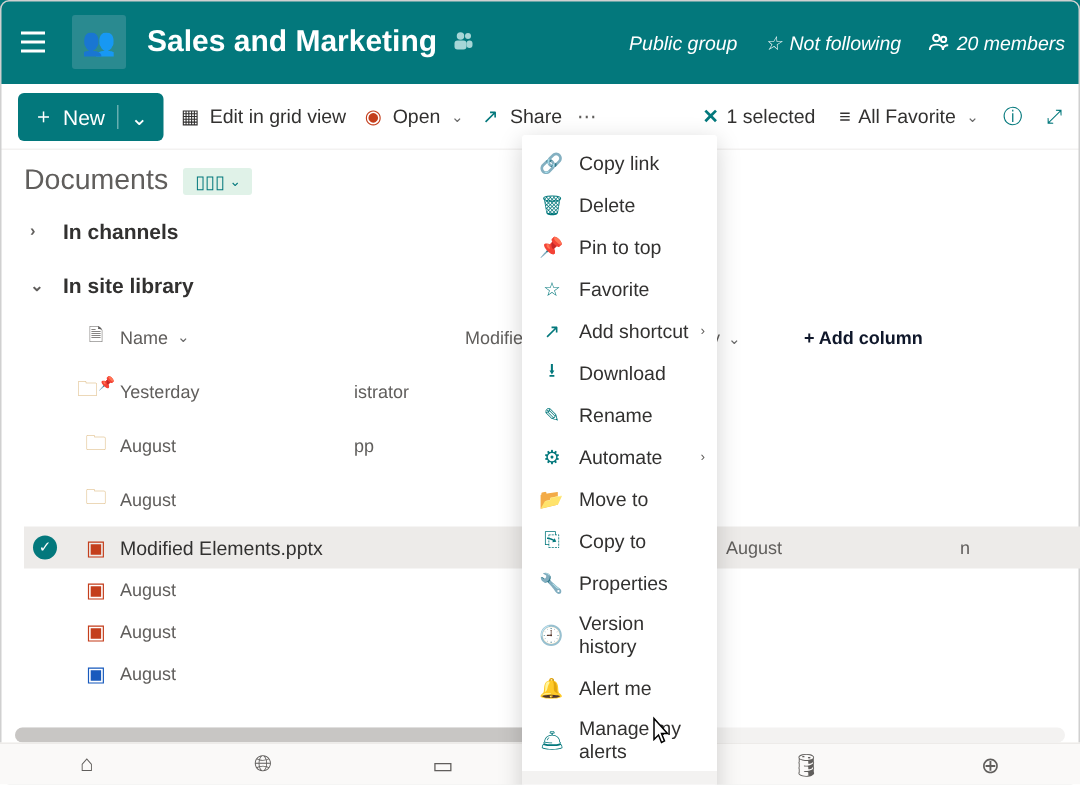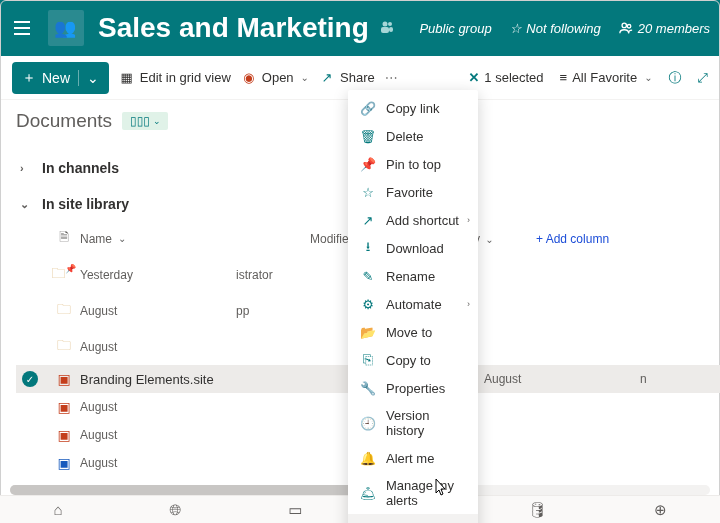--- a/index.html
+++ b/index.html
@@ -1,46 +1,46 @@
 <!DOCTYPE html>
 <html><head>
 <meta charset="utf-8">
 <style>
   * { box-sizing: border-box; margin: 0; padding: 0; font-family: "Segoe UI", -apple-system, sans-serif; }
   body { width: 720px; height: 523px; overflow: hidden; background: #fff; position: relative; }
   .header { background: #03787c; color: #fff; height: 56px; display: flex; align-items: center; padding: 0 10px 0 8px; }
   .waffle { width: 28px; height: 28px; display:flex; align-items:center; justify-content:center; cursor:pointer; }
   .waffle svg { width: 16px; height: 16px; }
   .site-logo { width: 36px; height: 36px; background: #2a8a90; margin-left: 12px; border-radius: 2px; display:flex; align-items:center; justify-content:center; font-size: 18px; }
-  .site-title { font-size: 28px; font-weight: 600; margin-left: 14px; }
+  .site-title { font-size: 20px; font-weight: 600; margin-left: 14px; }
   .teams-icon { margin-left: 10px; font-size: 14px; opacity:.8 }
   .header-right { margin-left: auto; display: flex; align-items: center; gap: 18px; font-size: 13px; }
   .hr-item { display: flex; align-items: center; gap: 5px; cursor:pointer;font-style:italic; }
   .toolbar { height: 44px; display: flex; align-items: center; padding: 0 12px; gap: 10px; border-bottom: 1px solid #f3f2f1; }
   .btn-new { background:#03787c; color:#fff; border-radius:4px; height:32px; display:flex; align-items:center; padding:0 10px; gap:6px; font-size:14px; cursor:pointer; }
   .btn-new .chev { border-left:1px solid rgba(255,255,255,.4); padding-left:8px; margin-left:2px; }
   .tb-item { display:flex; align-items:center; gap:5px; font-size:13px; color:#323130; cursor:pointer; }
   .tb-icon { width:16px; height:16px; display:inline-flex; align-items:center; justify-content:center; }
   .toolbar-right { margin-left:auto; display:flex; align-items:center; gap:16px; font-size:13px; }
   .sel-x { color:#03787c; font-weight:bold; }
   .chev-sm { font-size:10px; color:#666; margin-left:2px; }
   .content { padding: 10px 16px 0 16px; height: calc(523px - 56px - 44px - 30px); overflow-y:auto; overflow-x:hidden; position:relative; }
   .content::-webkit-scrollbar { width:10px; }
   .content::-webkit-scrollbar-thumb { background:#c8c6c4; border-radius:5px; }
-  .doc-header { display:flex; align-items:center; gap:10px; margin-bottom:18px; }
+  .doc-header { display:flex; align-items:center; gap:10px; margin-bottom:4px; }
   .doc-title { font-size:19px; color:#605e5c; }
   .tiles { background:#e0f2e8; padding:2px 8px; border-radius:2px; font-size:12px; color:#03787c; display:flex; align-items:center; gap:3px; }
   .group-row { display:flex; align-items:center; gap:10px; font-size:14px; font-weight:600; color:#323130; padding:10px 4px; cursor:pointer; }
   .expander { font-size:11px; color:#605e5c; width:12px; }
   .col-row { display:flex; align-items:center; font-size:12px; color:#605e5c; padding:6px 0 8px 0; margin-left:32px; }
   .col-icon { width:32px; text-align:center; }
   .col-name { flex: 0 0 230px; display:flex; align-items:center; gap:4px; }
   .col-mod { flex: 0 0 156px; }
   .col-by { flex: 0 0 70px; }
-  .col-add { color:#1d4ed8; font-weight:400; }
+  .col-add { color:#0f172a; font-weight:700; }
   .file-row { display:flex; align-items:center; font-size:13px; color:#323130; padding:6px 0; margin-left:32px; position:relative; }
   .file-row.selected { background:#edebe9; margin-left:0; padding-left:32px; margin-right:-16px; }
   .file-row .sel-check { position:absolute; left:6px; width:16px; height:16px; border-radius:50%; background:#03787c; display:flex; align-items:center; justify-content:center; color:#fff; font-size:10px; }
   .file-icon { width:32px; text-align:center; font-size:14px; }
   .file-name { flex: 0 0 230px; display:flex; align-items:center; }
   .file-mod { flex: 0 0 156px; color:#605e5c; font-size:12px; }
   .file-by { flex: 0 0 80px; color:#605e5c; font-size:12px; }
   .folder-ic { color:#dcb67a; }
   .ppt-ic { color:#c43e1c; }
   .doc-ic { color:#185abd; }
@@ -169,21 +169,21 @@
         <span class="file-by">pp</span>
       </div>
       <div class="file-row">
         <span class="file-icon"><span class="folder-ic">🗀</span></span>
         <span class="file-mod">August</span>
         <span class="file-by"></span>
       </div>
       <div class="file-row selected">
         <span class="sel-check">✓</span>
         <span class="file-icon"><span class="ppt-ic">▣</span></span>
-        <span class="file-name">Branding Elements.site</span>
+        <span class="file-name">Modified Elements.pptx</span>
         <span class="row-actions">
           <span>↗</span>
           <span>⋯</span>
         </span>
         <span class="file-mod">August</span>
         <span class="file-by">n</span>
       </div>
       <div class="file-row">
         <span class="file-icon"><span class="ppt-ic">▣</span></span>
         <span class="file-mod">August</span>

